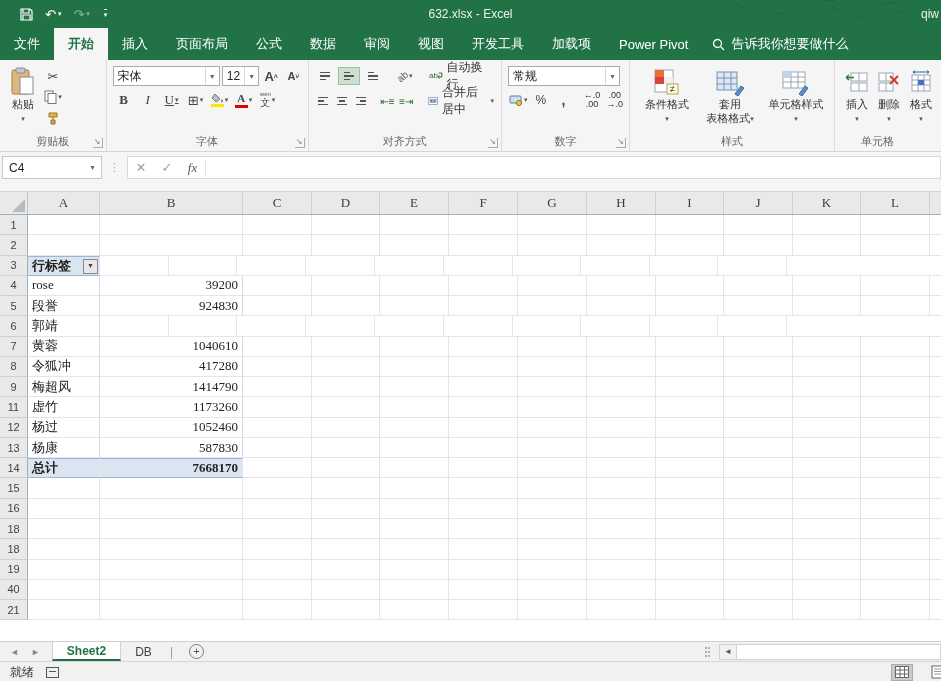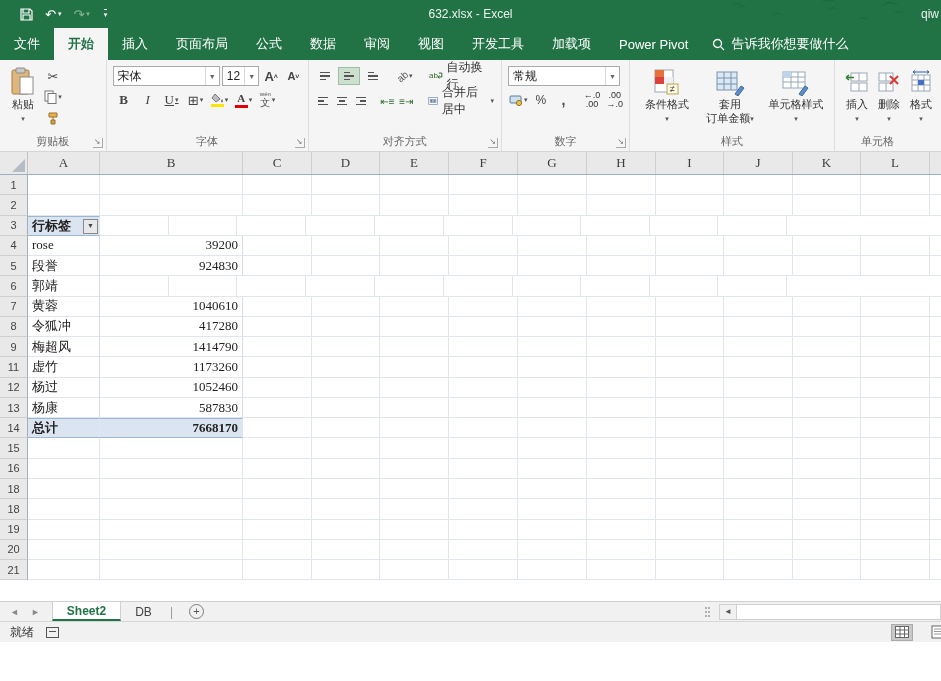--- a/index.html
+++ b/index.html
@@ -358,21 +358,21 @@
       <div class="bigbtn" style="width:66px">
         <span class="bicon">
           <svg width="30" height="28" viewBox="0 0 30 28">
               <rect x="2" y="4" width="20" height="18" fill="#dbe8f5" stroke="#7c93ad"></rect>
               <path d="M2 10 h20 M2 16 h20 M9 4 v18 M16 4 v18" stroke="#7c93ad"></path>
               <path d="M20 26 l6 -8 3 2 -6 8 z" fill="#5b8dc9" stroke="#3d6a9e"></path>
             </svg>
         </span>
         <span>套用</span>
         <span style="display:flex;align-items:center">
-            <span>订单金额</span>
+            <span>表格格式</span>
             <span class="arrow">▾</span>
           </span>
       </div>
       <div class="bigbtn" style="width:70px">
         <span class="bicon">
           <svg width="30" height="28" viewBox="0 0 30 28">
               <rect x="2" y="4" width="22" height="16" fill="#fff" stroke="#9aa7b5"></rect>
               <path d="M2 9 h22 M2 14 h22 M10 4 v16 M17 4 v16" stroke="#9aa7b5"></path>
               <rect x="2" y="4" width="8" height="5" fill="#bcd6ee"></rect>
               <path d="M18 26 l6 -8 3 2 -6 8 z" fill="#5b8dc9" stroke="#3d6a9e"></path>
@@ -418,20 +418,33 @@
               <rect x="9" y="10" width="6" height="5" fill="#4472c4"></rect>
             </svg>
         </span>
         <span>格式</span>
         <span class="arrow">▾</span>
       </div>
       <div class="glabel" style="text-align:left;padding-left:26px">单元格</div>
     </div>
   </div>
 
+  <div class="fbar">
+    <div class="namebox">
+      <span class="nbtext">C4</span>
+      <span class="arrow">▼</span>
+    </div>
+    <span class="fdots">⋮</span>
+    <div class="fpanel">
+      <span class="fico">✕</span>
+      <span class="fico">✓</span>
+      <span class="fico fx"><span>fx</span></span>
+      <span class="finput"></span>
+    </div>
+  </div>
 
   <div class="colheads" id="col-headers">
     <div class="corner"></div>
   <div class="ch" style="width: 72px;">A</div>
       <div class="ch" style="width: 143px;">B</div>
       <div class="ch" style="width: 69px;">C</div>
       <div class="ch" style="width: 68px;">D</div>
       <div class="ch" style="width: 69px;">E</div>
       <div class="ch" style="width: 69px;">F</div>
       <div class="ch" style="width: 69px;">G</div>
@@ -764,21 +777,21 @@
         <div class="cell" style="width: 69px;"></div>
         <div class="cell" style="width: 69px;"></div>
         <div class="cell" style="width: 69px;"></div>
         <div class="cell" style="width: 68px;"></div>
         <div class="cell" style="width: 69px;"></div>
         <div class="cell" style="width: 68px;"></div>
         <div class="cell" style="width: 69px;"></div>
         <div class="cell" style="flex: 1 1 0%; border-right: none;"></div>
       </div>
       <div class="grow">
-        <div class="rh">20</div>
+        <div class="rh">40</div>
         <div class="cell" style="width: 72px;"></div>
         <div class="cell" style="width: 143px;"></div>
         <div class="cell" style="width: 69px;"></div>
         <div class="cell" style="width: 68px;"></div>
         <div class="cell" style="width: 69px;"></div>
         <div class="cell" style="width: 69px;"></div>
         <div class="cell" style="width: 69px;"></div>
         <div class="cell" style="width: 69px;"></div>
         <div class="cell" style="width: 68px;"></div>
         <div class="cell" style="width: 69px;"></div>

